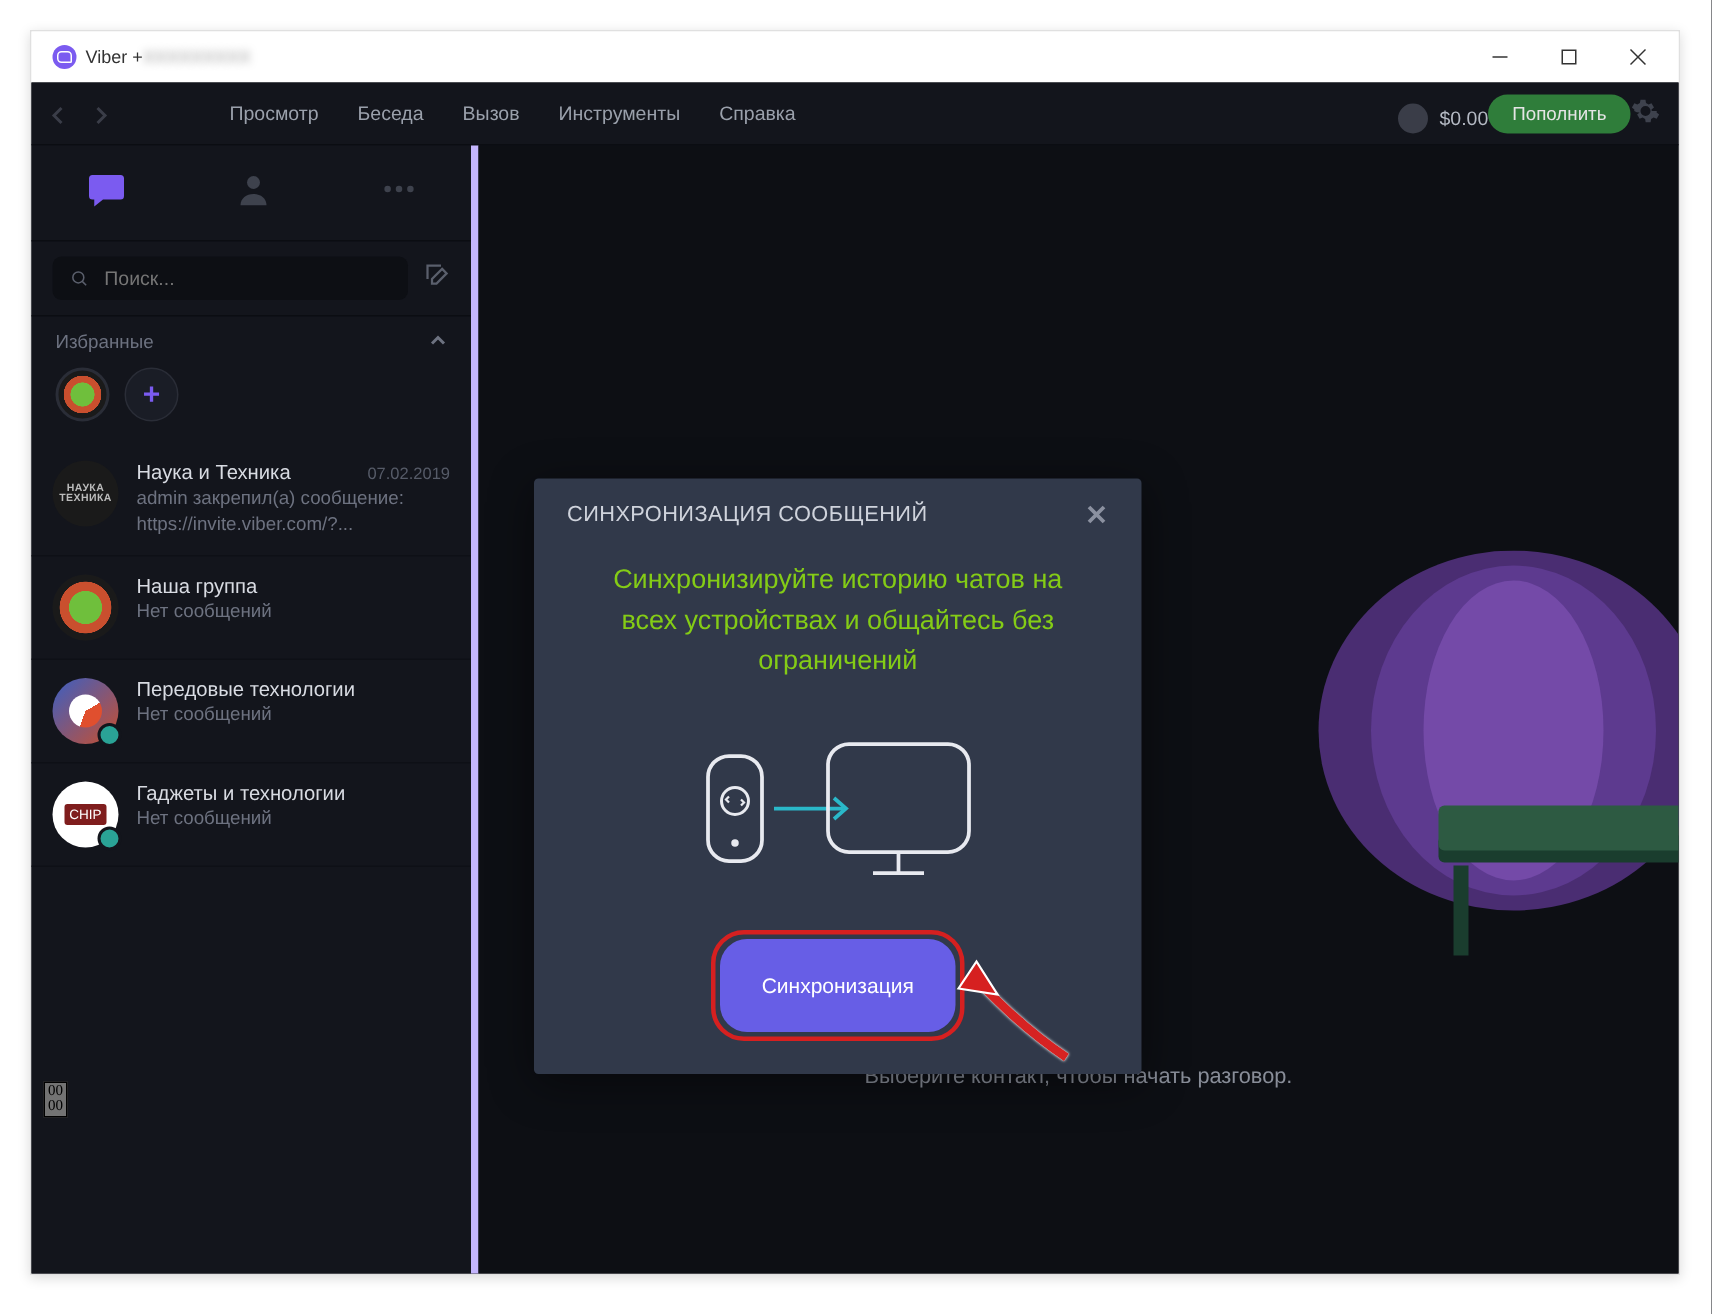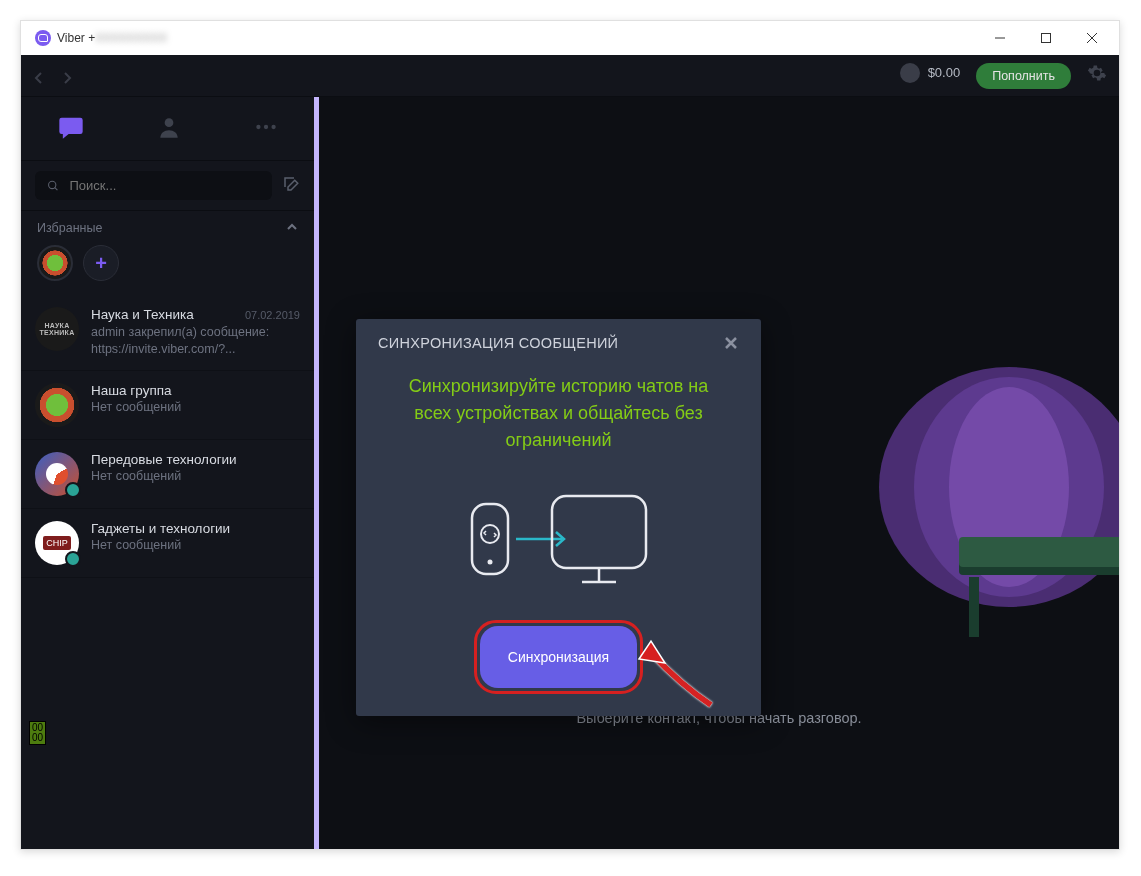--- a/index.html
+++ b/index.html
@@ -15,21 +15,21 @@
 .win-btn{width:46px;height:34px;display:flex;align-items:center;justify-content:center;cursor:pointer}
 .win-btn svg{stroke:#333;stroke-width:1}
 
 .app-body{flex:1;background:#0d0f14;display:flex;flex-direction:column;position:relative;color:#aaa}
 
 .topmenu{height:42px;display:flex;align-items:center;padding:0 12px;background:#13151c;border-bottom:1px solid #0b0d12}
 .nav-arrows{display:flex;gap:16px;margin-right:80px}
 .nav-arrow{width:12px;height:12px;color:#3a3d48;cursor:pointer}
 .menu-items{display:flex;gap:26px}
 .menu-item{font-size:13px;color:#9aa0ab;cursor:pointer}
-.topmenu .right{margin-left:auto;display:flex;align-items:flex-start;gap:16px}
+.topmenu .right{margin-left:auto;display:flex;align-items:flex-end;}
 .balance{display:flex;align-items:center;gap:8px;color:#b5bac4;font-size:13px}
 .avatar-sm{width:20px;height:20px;border-radius:50%;background:#3a3d48}
 .topup-btn{background:#2f7d3a;color:#e5e5e5;border-radius:16px;padding:6px 16px;font-size:12.5px;cursor:pointer}
 .gear{color:#3e424d;cursor:pointer}
 
 .content{flex:1;display:flex}
 .sidebar{width:298px;background:#13151c;display:flex;flex-direction:column;border-right:5px solid #c4b5fd}
 .side-tabs{height:64px;display:flex;align-items:center;justify-content:space-around;border-bottom:1px solid #0b0d12}
 .side-tab{color:#3e424d;cursor:pointer}
 .side-tab.active{color:#7b5bf0}
@@ -55,21 +55,21 @@
 .ava.chip{background:#fff;display:flex;align-items:center;justify-content:center}
 .ava.chip span{background:#7f1d1d;color:#fff;font-size:9px;font-weight:normal;padding:2px 3px;border-radius:2px}
 .ava .badge{position:absolute;bottom:-2px;right:-2px;width:16px;height:16px;border-radius:50%;background:#2aa396;border:2px solid #13151c}
 .chat-item .info{flex:1;min-width:0}
 .chat-item .row1{display:flex;justify-content:space-between;align-items:baseline}
 .chat-item .name{color:#d8dbe2;font-size:13.5px}
 .chat-item .date{color:#565b68;font-size:11px}
 .chat-item .msg{color:#6d7280;font-size:12.5px;margin-top:2px;overflow:hidden;white-space:nowrap;text-overflow:ellipsis}
 .chat-item.big .msg{white-space:normal;line-height:1.35}
 
-.floater{position:absolute;left:8px;top:666px;background:#4d7c0f;border:1px solid #000;padding:1px 2px;font-size:10px;font-family:Liberation Sans, sans-serif;color:#000;line-height:1}
+.floater{position:absolute;left:8px;top:666px;background:#737373;border:1px solid #000;padding:1px 2px;font-size:10px;font-family:Liberation Serif, serif;color:#000;line-height:1}
 
 .main{flex:1;position:relative;background:#0d0f14;overflow:hidden}
 .illustration{position:absolute;left:490px;top:270px;width:400px;height:320px}
 .empty-text{position:absolute;left:0;right:0;top:584px;text-align:center;color:#888d98;font-size:14.5px;line-height:1.7}
 
 .modal{position:absolute;left:335px;top:264px;width:405px;background:#31394a;border-radius:3px;box-shadow:0 6px 30px rgba(0,0,0,.45)}
 .modal-head{display:flex;align-items:center;justify-content:space-between;padding:16px 22px}
 .modal-title{color:#cfd3dc;font-size:14.5px;letter-spacing:.3px}
 .modal-close{color:#8b91a0;cursor:pointer;width:16px;height:16px}
 .modal-body{padding:6px 40px 22px;text-align:center}
@@ -113,20 +113,27 @@
   <div class="app-body">
 
     <div class="topmenu">
       <div class="nav-arrows">
         <div class="nav-arrow"><svg width="12" height="12" viewBox="0 0 12 12">
               <path d="M8 1L3 6l5 5" fill="none" stroke="currentColor" stroke-width="2"></path>
             </svg></div>
         <div class="nav-arrow"><svg width="12" height="12" viewBox="0 0 12 12">
               <path d="M4 1l5 5-5 5" fill="none" stroke="currentColor" stroke-width="2"></path>
             </svg></div>
+      </div>
+      <div class="menu-items">
+        <div class="menu-item">Просмотр</div>
+        <div class="menu-item">Беседа</div>
+        <div class="menu-item">Вызов</div>
+        <div class="menu-item">Инструменты</div>
+        <div class="menu-item">Справка</div>
       </div>
       <div class="right">
         <div class="balance">
           <div class="avatar-sm"></div>
           <span>$0.00</span>
         </div>
         <div class="topup-btn">Пополнить</div>
         <div class="gear">
           <svg width="20" height="20" viewBox="0 0 24 24" fill="currentColor">
               <path d="M12 8a4 4 0 100 8 4 4 0 000-8zm9 4a7.5 7.5 0 01-.1 1.2l2 1.6-2 3.4-2.4-1a7.4 7.4 0 01-2 1.2l-.4 2.6h-4l-.4-2.6a7.4 7.4 0 01-2-1.2l-2.4 1-2-3.4 2-1.6A7.5 7.5 0 013 12c0-.4 0-.8.1-1.2l-2-1.6 2-3.4 2.4 1c.6-.5 1.3-.9 2-1.2L8 3h4l.4 2.6c.7.3 1.4.7 2 1.2l2.4-1 2 3.4-2 1.6c.1.4.2.8.2 1.2z"></path>

